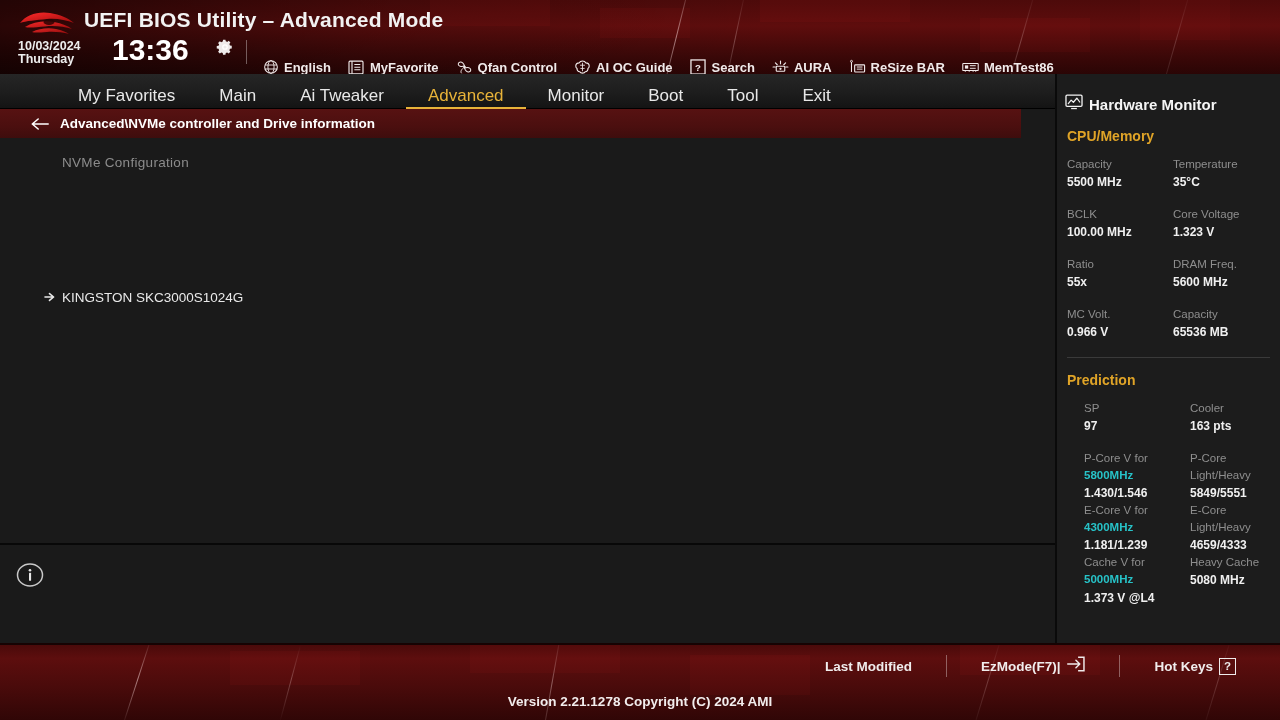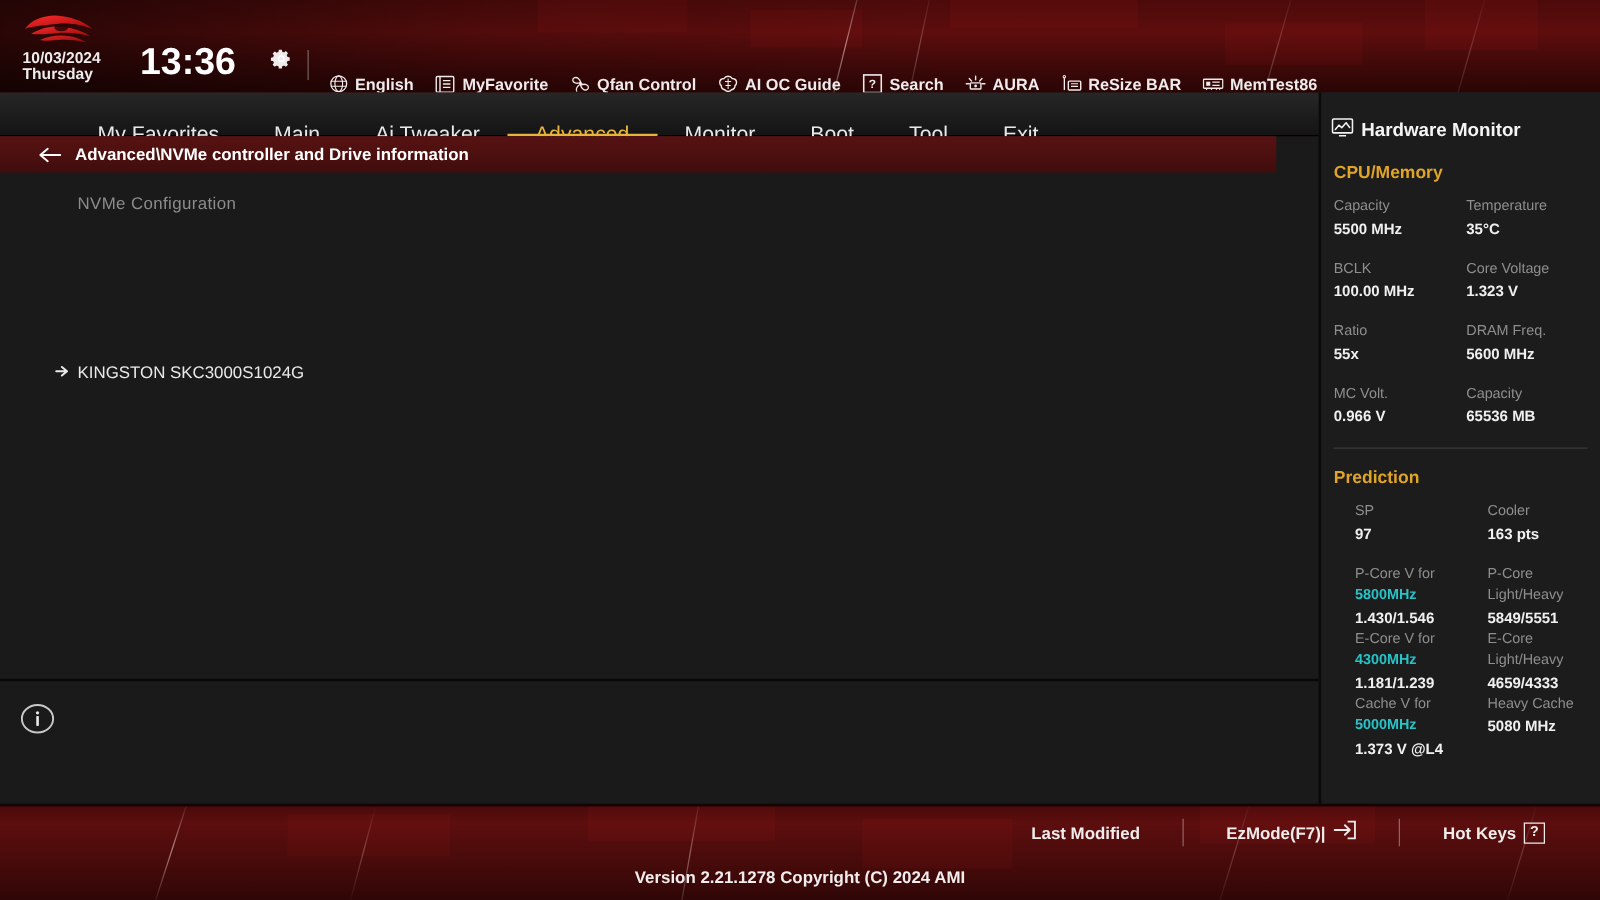--- a/index.html
+++ b/index.html
@@ -52,21 +52,21 @@
   .tb-ico { display:flex; align-items:center; justify-content:center; width:17px; height:17px; flex:0 0 auto; }
 
   
   #navbar {
     position:absolute; left:0; top:74px; width:1280px; height:35px;
     background:linear-gradient(180deg,#262626 0%, #1d1d1d 55%, #141414 100%);
     border-bottom:1px solid #000;
   }
   #navtabs { position:absolute; left:56px; top:0; height:35px; display:flex; align-items:center; gap:0; }
   .navtab {
-    font-size:17px; color:#e8e8e8; padding:16px 22px; cursor:pointer;
+    font-size:17px; color:#e8e8e8; padding:4px 22px; cursor:pointer;
     line-height:35px; height:35px;
   }
   .navtab.active { color:#e8b339; border-bottom:2px solid #e8b339; }
 
   
   #content {
     position:absolute; left:0; top:109px; width:1055px; height:534px;
     background:#1a1a1a;
   }
   #breadcrumb {
@@ -149,20 +149,21 @@
           <stop offset="0%" stop-color="#ff2b2b"></stop>
             <stop offset="100%" stop-color="#9d0b0b"></stop>
         </linearGradient>
       </defs>
       <path d="M4 15 C10 7, 22 3, 34 5 C44 6.5, 52 10, 58 15 C50 12, 40 10, 31 11 C20 12, 10 13, 4 15 Z" fill="url(#rg)"></path>
       <path d="M9 19 C17 14, 28 12, 38 14 C46 15.5, 52 18, 56 21 C48 18.5, 38 17.5, 29 18.5 C20 19.3, 13 20, 9 19 Z" fill="url(#rg)" opacity=".95"></path>
       <path d="M16 24 C23 20.5, 32 19.5, 40 21 C46 22, 50 24, 53 26 C46 24, 38 23.4, 31 23.9 C24 24.3, 19 25, 16 24 Z" fill="url(#rg)" opacity=".85"></path>
       <ellipse cx="33" cy="14" rx="5.5" ry="3" fill="#2a0303" opacity=".85"></ellipse>
     </svg>
 
+    <div id="title">UEFI BIOS Utility – Advanced Mode</div>
 
     <div id="datetime">
       <div id="date-text">10/03/2024</div>
       <div id="day-text">Thursday</div>
     </div>
     <div id="clock">13:36</div>
 
     <svg id="gear-btn" viewBox="0 0 24 24">
       <path fill="#ffffff" d="M12 8.2a3.8 3.8 0 1 0 0 7.6 3.8 3.8 0 0 0 0-7.6zm0 5.9a2.1 2.1 0 1 1 0-4.2 2.1 2.1 0 0 1 0 4.2z"></path>
       <path fill="#ffffff" d="M21 13.6v-3.2l-2.4-.4a6.9 6.9 0 0 0-.8-1.9l1.4-2-2.3-2.3-2 1.4a6.9 6.9 0 0 0-1.9-.8L12.6 2.4h-3.2l-.4 2.4a6.9 6.9 0 0 0-1.9.8l-2-1.4-2.3 2.3 1.4 2a6.9 6.9 0 0 0-.8 1.9l-2.4.4v3.2l2.4.4c.18.67.46 1.3.8 1.9l-1.4 2 2.3 2.3 2-1.4c.6.34 1.23.62 1.9.8l.4 2.4h3.2l.4-2.4c.67-.18 1.3-.46 1.9-.8l2 1.4 2.3-2.3-1.4-2c.34-.6.62-1.23.8-1.9l2.4-.4z" opacity=".92"></path>

